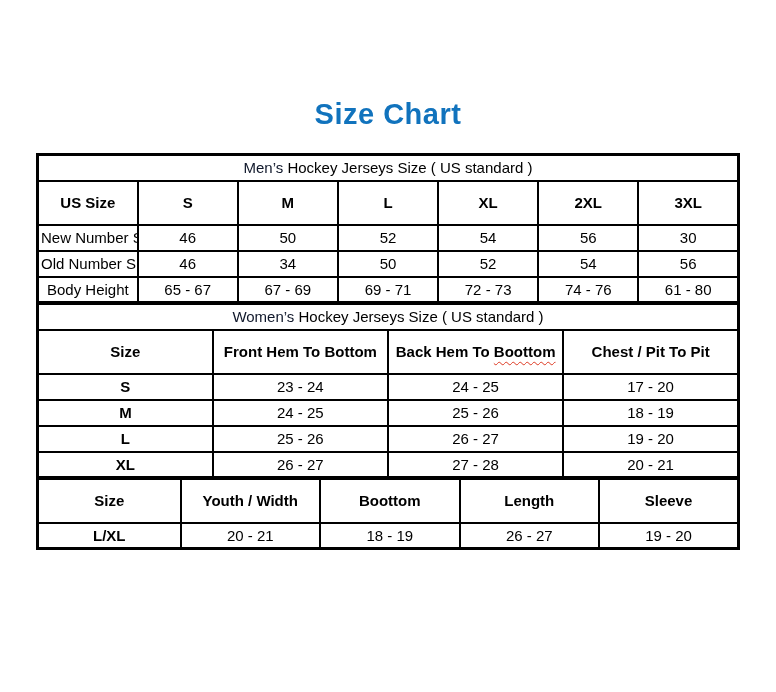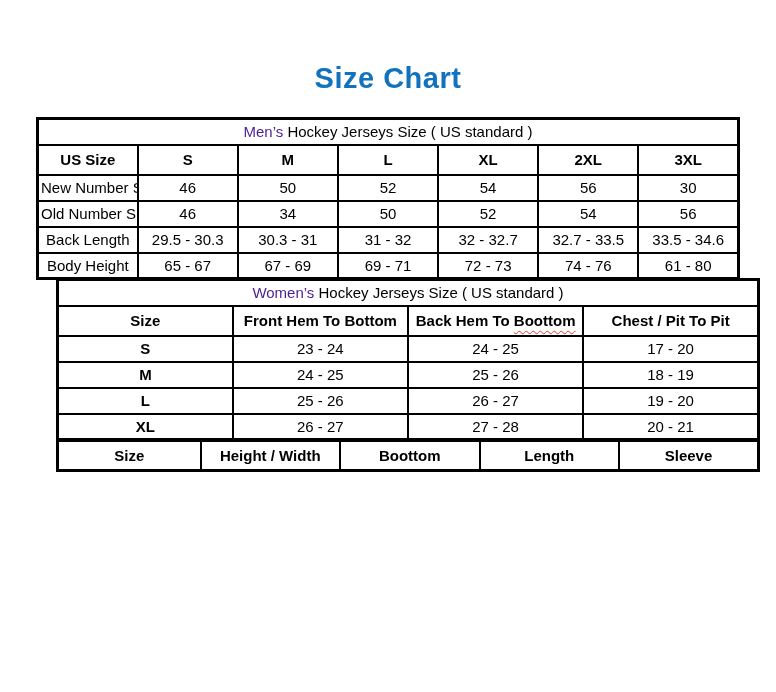--- a/index.html
+++ b/index.html
@@ -13,63 +13,62 @@
     font-family: "Liberation Sans", sans-serif;
     color: #000000;
   }
   .page {
     width: 776px;
     height: 692px;
     position: relative;
   }
   .page-title {
     margin: 0;
-    padding-top: 60px;
+    padding-top: 96px;
     text-align: center;
     font-size: 29px;
     line-height: 36px;
     font-weight: 700;
     letter-spacing: 0.5px;
     color: #1173BD;
     font-family: "Liberation Sans", sans-serif;
   }
   .tables-wrap {
     width: 704px;
     margin: 21px auto 0 auto;
   }
   table.size-table {
     width: 100%;
     border-collapse: collapse;
     table-layout: fixed;
     border: 3px solid #000000;
   }
   table.size-table + table.size-table {
     margin-top: -2px;
-    margin-left: 20px;
   }
   table.size-table td,
   table.size-table th {
     border: 2px solid #000000;
     text-align: center;
     vertical-align: middle;
     padding: 0 2px;
     overflow: hidden;
     white-space: nowrap;
   }
   tr.band td {
     background: #FFFF00;
     height: 33px;
     font-size: 17px;
     font-weight: 700;
   }
   tr.band .hl {
-    color: #4c1d95;
+    color: #0f172a;
   }
   tr.head th {
-    height: 30px;
+    height: 44px;
     font-size: 15px;
     font-weight: 700;
     background: #ffffff;
   }
   table.size-table tbody td {
     height: 26px;
     font-size: 15px;
     font-weight: 400;
     background: #ffffff;
   }
@@ -128,29 +127,20 @@
           <tr>
             <td class="rowlabel">Old Number Size</td>
             <td>46</td>
             <td>34</td>
             <td>50</td>
             <td>52</td>
             <td>54</td>
             <td>56</td>
           </tr>
           <tr>
-            <td class="rowlabel">Back Length</td>
-            <td>29.5 - 30.3</td>
-            <td>30.3 - 31</td>
-            <td>31 - 32</td>
-            <td>32 - 32.7</td>
-            <td>32.7 - 33.5</td>
-            <td>33.5 - 34.6</td>
-          </tr>
-          <tr>
             <td class="rowlabel">Body Height</td>
             <td>65 - 67</td>
             <td>67 - 69</td>
             <td>69 - 71</td>
             <td>72 - 73</td>
             <td>74 - 76</td>
             <td>61 - 80</td>
           </tr>
         </tbody>
       </table>
@@ -190,23 +180,30 @@
             <td>26 - 27</td>
             <td>27 - 28</td>
             <td>20 - 21</td>
           </tr>
         </tbody>
       </table>
       <table class="size-table youth">
         <tbody>
           <tr class="head">
             <th>Size</th>
-            <th>Height / Width</th>
+            <th>Youth / Width</th>
             <th>Boottom</th>
             <th>Length</th>
             <th>Sleeve</th>
           </tr>
         </tbody>
         <tbody>
+          <tr>
+            <td class="rowlabel">L/XL</td>
+            <td>20 - 21</td>
+            <td>18 - 19</td>
+            <td>26 - 27</td>
+            <td>19 - 20</td>
+          </tr>
         </tbody>
       </table>
     </div>
 </div>
 
 </body></html>

